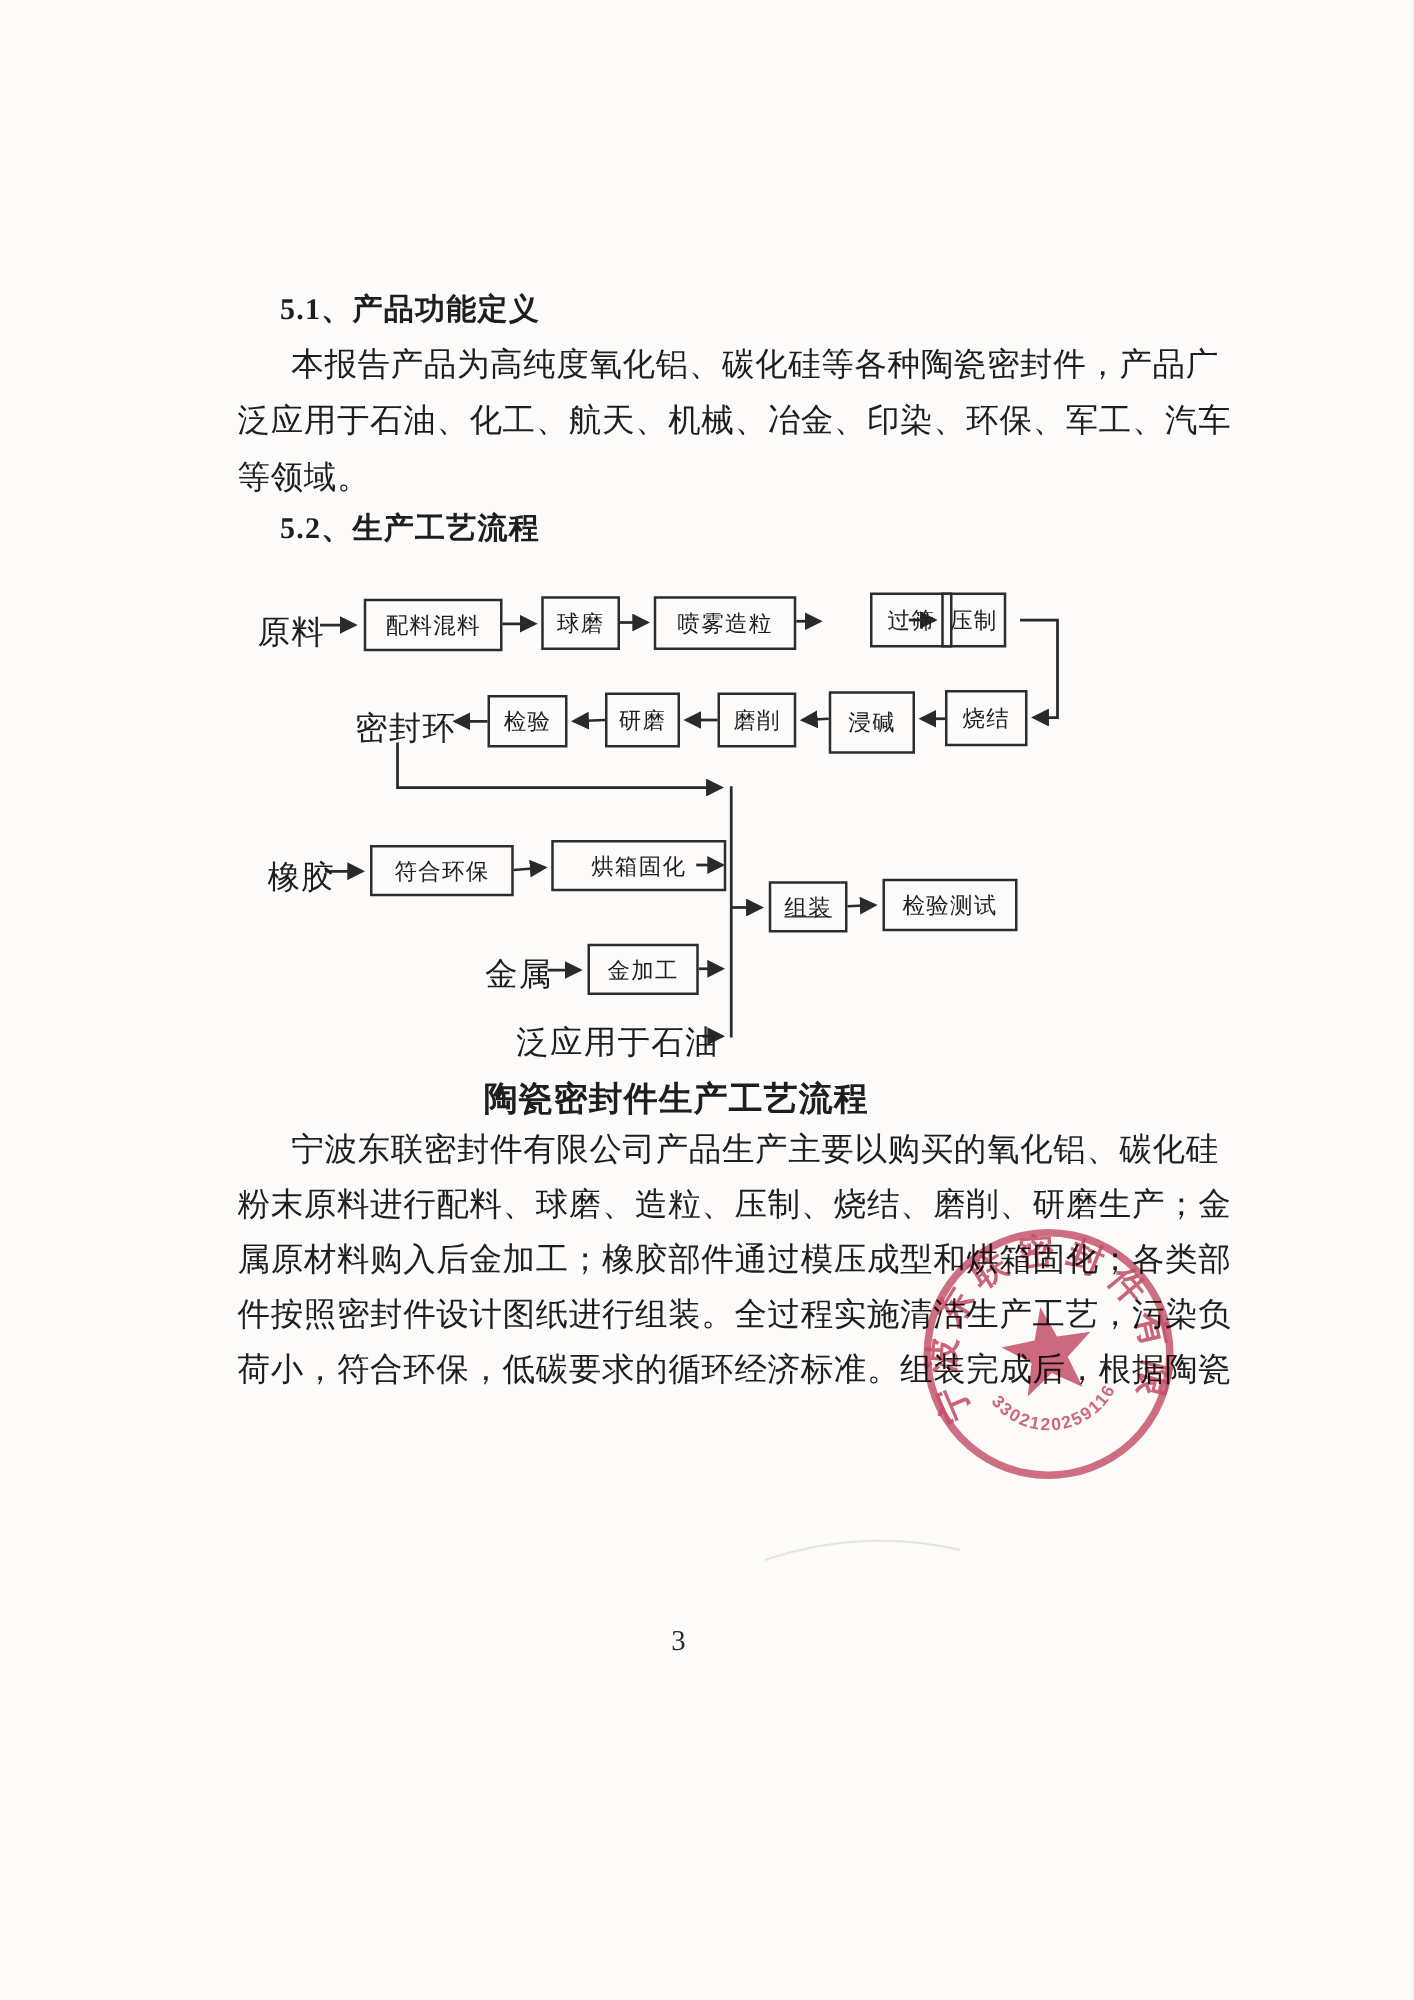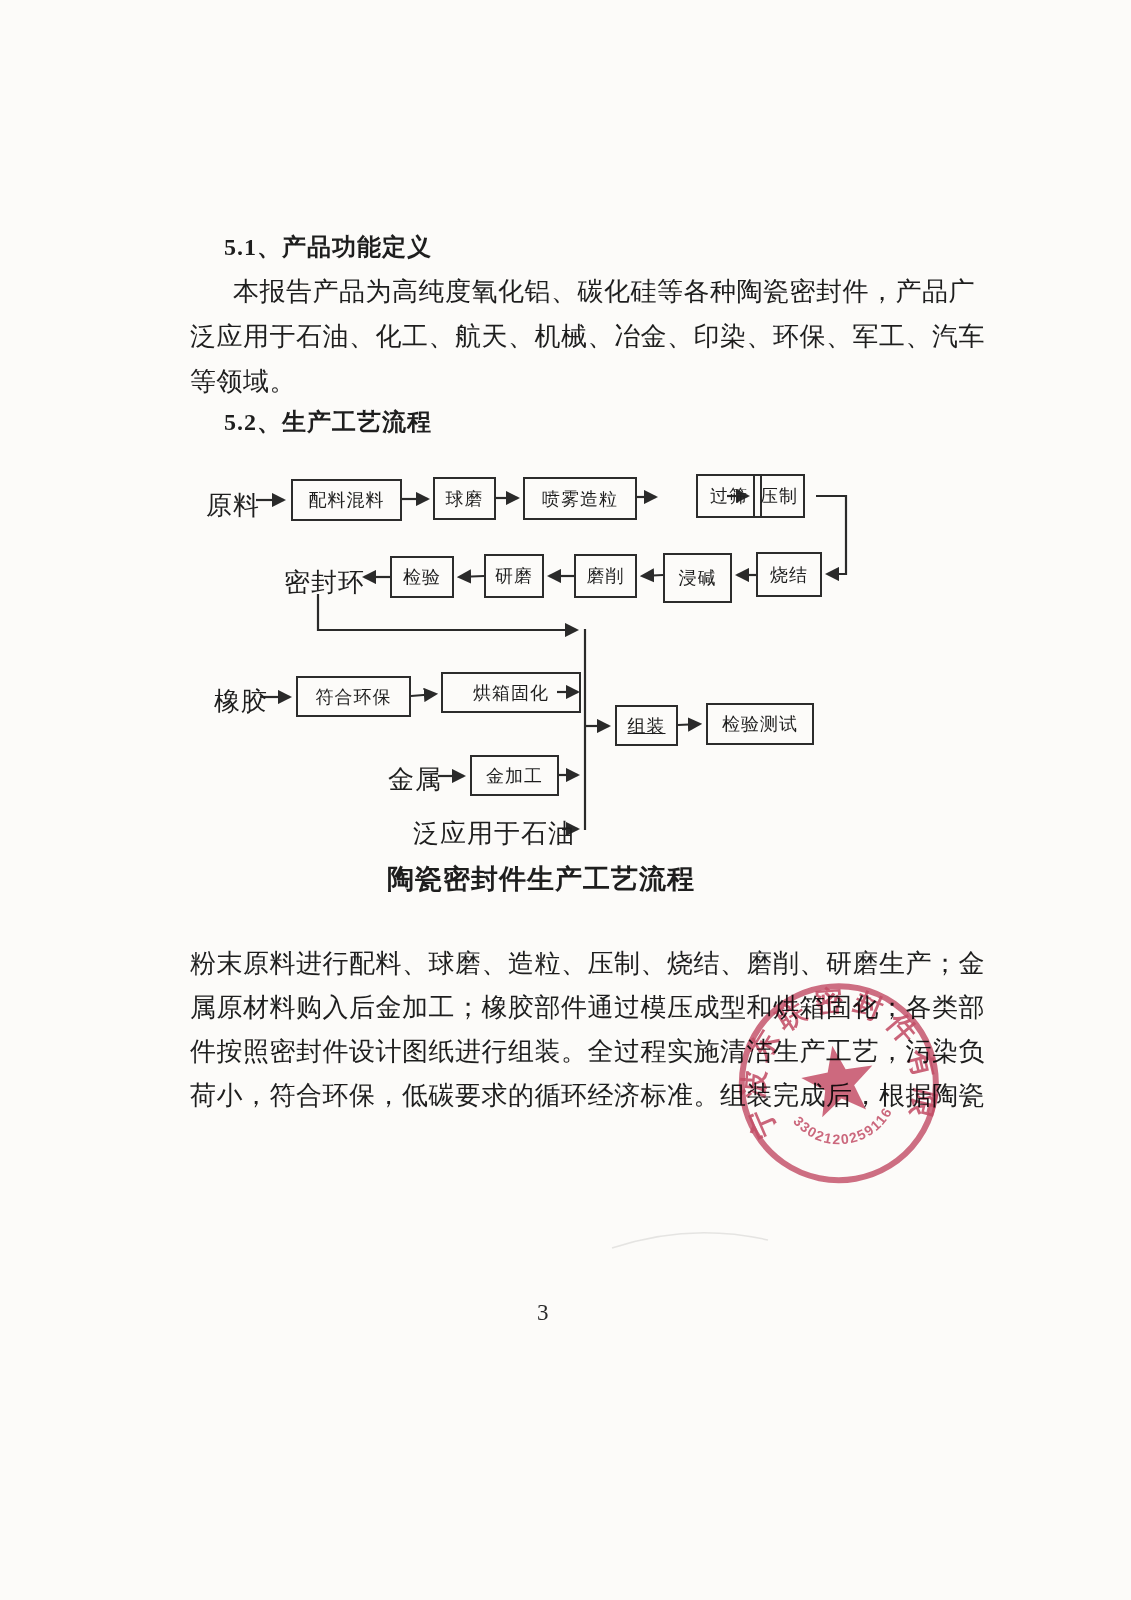--- a/index.html
+++ b/index.html
@@ -117,20 +117,21 @@
   <div class="fbox" style="left:706px;top:703px;width:108px;height:42px;">检验测试</div>
 
   <div class="flabel" style="left:206px;top:488px;">原料</div>
   <div class="flabel" style="left:284px;top:565px;">密封环</div>
   <div class="flabel" style="left:214px;top:684px;">橡胶</div>
   <div class="flabel" style="left:388px;top:762px;">金属</div>
   <div class="flabel" style="left:413px;top:816px;">泛应用于石油</div>
 
   <div class="caption">陶瓷密封件生产工艺流程</div>
 
+  <div class="bline indent" style="top:904px;">宁波东联密封件有限公司产品生产主要以购买的氧化铝、碳化硅</div>
   <div class="bline" style="top:948px;">粉末原料进行配料、球磨、造粒、压制、烧结、磨削、研磨生产；金</div>
   <div class="bline" style="top:992px;">属原材料购入后金加工；橡胶部件通过模压成型和烘箱固化；各类部</div>
   <div class="bline" style="top:1036px;">件按照密封件设计图纸进行组装。全过程实施清洁生产工艺，污染负</div>
   <div class="bline" style="top:1080px;">荷小，符合环保，低碳要求的循环经济标准。组装完成后，根据陶瓷</div>
 
   <svg class="seal" width="214" height="214" viewBox="0 0 214 214">
     <defs>
       <path id="sealTextArc" d="M 39,145 A 76,76 0 1,1 173,145" fill="none"></path>
       <path id="sealNumArc" d="M 53,134 A 59,59 0 0,0 159,134" fill="none"></path>
     </defs>

